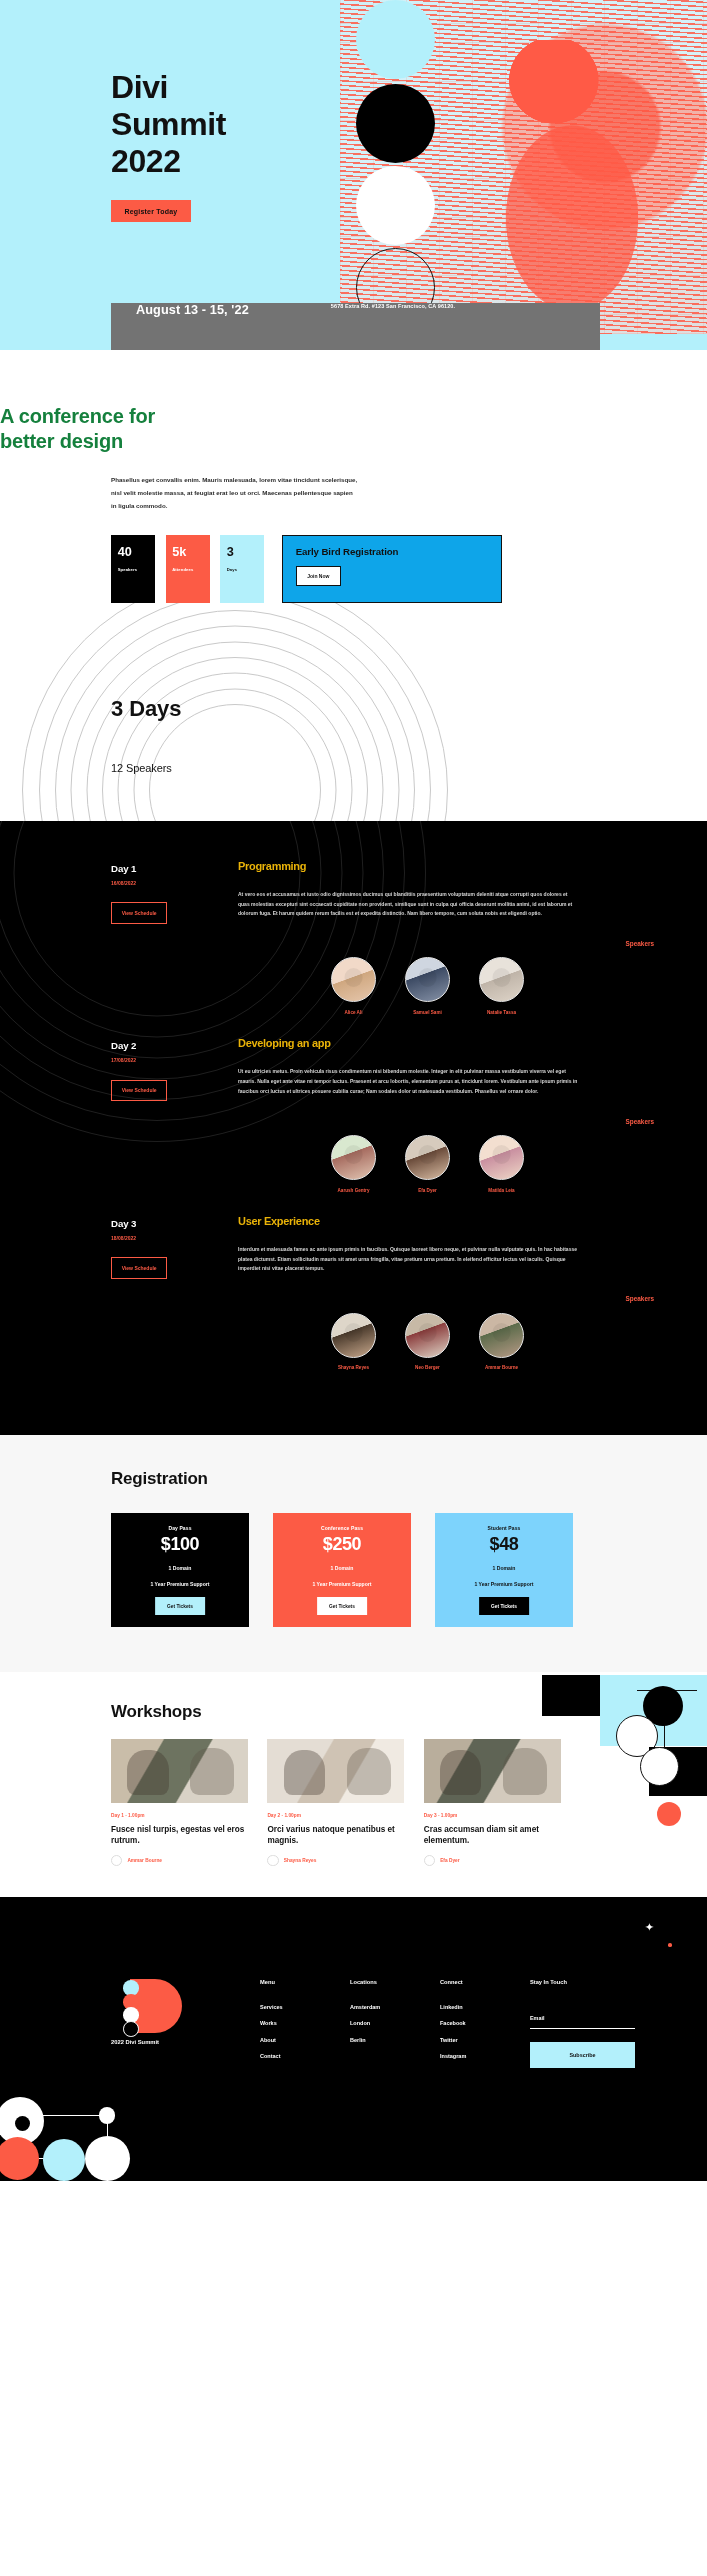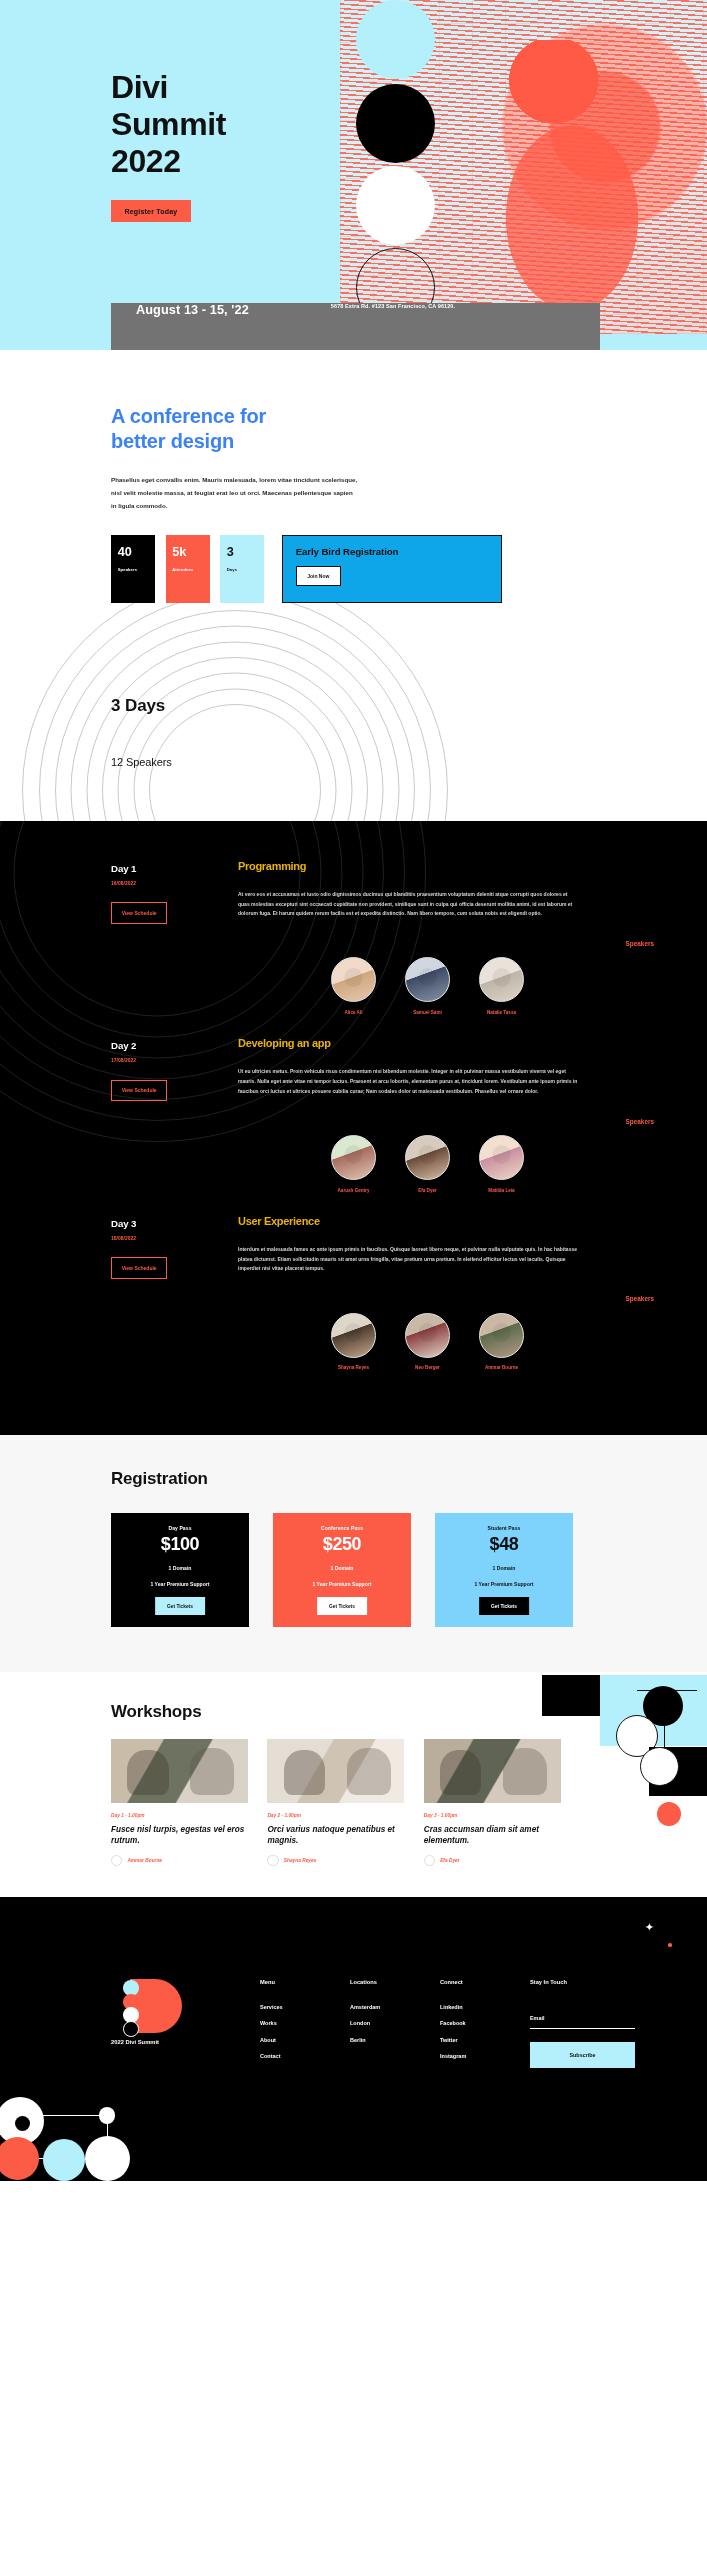--- a/index.html
+++ b/index.html
@@ -54,22 +54,22 @@
   .date-bar {
     position:absolute; left:111px; top:303px; width:489px; height:64px;
     background:#737373; display:flex; align-items:flex-start;
   }
   .date-bar .date { color:#fff; font-size:12.7px; font-weight:700; margin-left:25px; letter-spacing:0.1px; }
   .date-bar .addr { color:#fff; font-size:5.5px; font-weight:700; margin-left:82px; letter-spacing:0.1px; }
 
   
   .conf { position:relative; padding:54px 0 0 0; background:#fff; }
   .conf h2 {
-    margin-left:111px; width:247px;
-    font-size:20px; line-height:1.25; font-weight:700; letter-spacing:-0.2px; color:#3b82f6;
+    width:247px;
+    font-size:20px; line-height:1.25; font-weight:700; letter-spacing:-0.2px; color:#15803d;
   }
   .conf p.lead {
     margin-left:111px; margin-top:19.4px; width:247px;
     font-size:6.2px; line-height:2.1; font-weight:700; color:#2b2b2b;
   }
   .stats { margin-left:111px; margin-top:22.4px; display:flex; gap:10.5px; align-items:flex-start; }
   .stat { width:44px; height:68px; padding:11.2px 6.7px 0 6.7px; }
   .stat .num { font-size:12.7px; font-weight:700; line-height:1; }
   .stat .lbl { font-size:4.2px; font-weight:700; margin-top:8.2px; letter-spacing:0.1px; }
   .stat.dark { background:#000; color:#fff; }
@@ -86,21 +86,21 @@
   }
 
   
   .rings-wrap { position:relative; height:218px; background:#fff; overflow:hidden; }
   .rings { position:absolute; left:22.4px; top:-26px; width:426px; height:426px; }
   .rings i {
     position:absolute; border-radius:50%; border:0.7px solid #c9c9c9;
     left:50%; top:50%; transform:translate(-50%,-50%);
   }
   .rings-text { position:absolute; left:111px; top:93px; }
-  .rings-text .l1 { font-size:17px; font-weight:700; letter-spacing:-0.1px; }
+  .rings-text .l1 { font-size:22px; font-weight:700; letter-spacing:-0.1px; }
   .rings-text .l2 { font-size:11px; font-weight:400; letter-spacing:-0.1px; margin-top:40px; }
 
   
   .program { position:relative; background:#000; color:#fff; padding:39px 0 43px 0; overflow:hidden; }
   .program .deco-rings { position:absolute; left:-112px; top:-217px; width:538px; height:538px; pointer-events:none; }
   .program .deco-rings i {
     position:absolute; border-radius:50%; border:0.7px solid rgba(255,255,255,.12);
     left:50%; top:50%; transform:translate(-50%,-50%);
   }
   .day { position:relative; display:flex; padding:0 0 0 111px; margin-bottom:3px; }
@@ -162,21 +162,21 @@
   .wd-black { position:absolute; left:81px; top:0; width:58px; height:41px; background:#000; }
   .wd-cyan  { position:absolute; left:139px; top:0; width:108px; height:71px; background:#b3f0fb; }
   .wd-blackbig { position:absolute; left:188px; top:72px; width:58px; height:49px; background:#000; }
   .wd-ringA { position:absolute; left:182px; top:10.5px; width:40px; height:40px; border-radius:50%; background:#000; }
   .wd-ringB { position:absolute; left:155px; top:40px; width:42px; height:42px; border-radius:50%; background:#fff; border:0.7px solid #111; }
   .wd-ringC { position:absolute; left:179px; top:72px; width:39px; height:39px; border-radius:50%; background:#fff; border:0.7px solid #111; }
   .wd-dot   { position:absolute; left:196px; top:127px; width:24px; height:24px; border-radius:50%; background:#fc5b45; }
   .wd-line1 { position:absolute; left:176px; top:15px; width:60px; height:0.7px; background:#111; }
   .wd-line2 { position:absolute; left:203px; top:15px; width:0.7px; height:75px; background:#111; }
 
-  .cards { margin-left:111px; margin-top:16.4px; display:flex; gap:19.4px; position:relative; z-index:2;font-style:italic; }
+  .cards { margin-left:111px; margin-top:16.4px; display:flex; gap:19.4px; position:relative; z-index:2; }
   .card { width:137px; }
   .card .thumb { width:137px; height:64px; overflow:hidden; position:relative; }
   .t1 { background:linear-gradient(120deg,#c9bda9 0 30%,#6d7360 31% 58%,#d9d2c6 59% 100%); }
   .t2 { background:linear-gradient(120deg,#e4ddd4 0 38%,#cfc3b4 39% 62%,#f0eae2 63% 100%); }
   .t3 { background:linear-gradient(120deg,#b9ae9c 0 28%,#5f6455 29% 55%,#d3cabd 56% 100%); }
   .card .thumb .blob1 { position:absolute; left:12%; top:18%; width:30%; height:70%; border-radius:44% 44% 20% 20%; background:rgba(60,50,40,.35); }
   .card .thumb .blob2 { position:absolute; right:10%; top:14%; width:32%; height:74%; border-radius:44% 44% 20% 20%; background:rgba(90,80,68,.32); }
   .card .meta { font-size:4.8px; font-weight:700; color:#fc5b45; margin-top:9.7px; }
   .card .ttl { font-size:8.2px; font-weight:700; line-height:1.4; margin-top:6px; color:#111; }
   .card .by { display:flex; align-items:center; gap:5.2px; margin-top:8.2px; }

